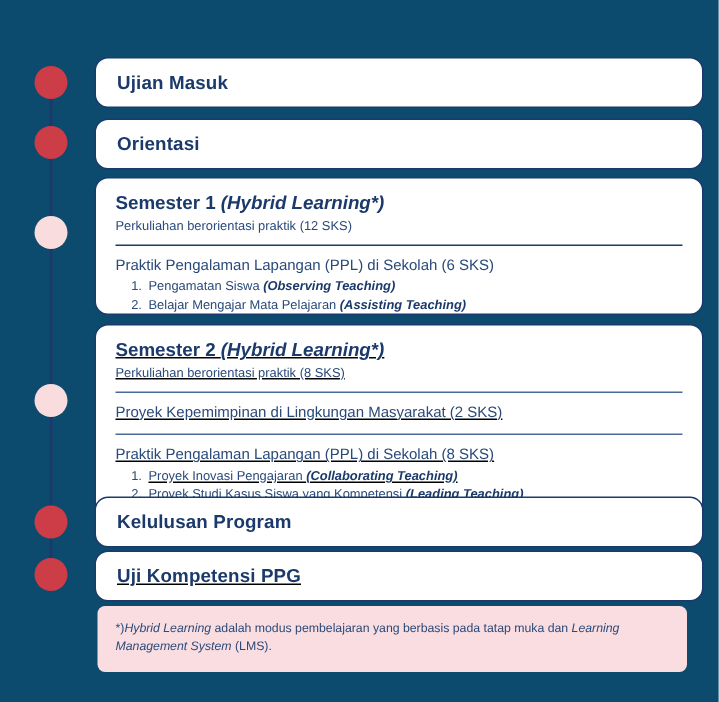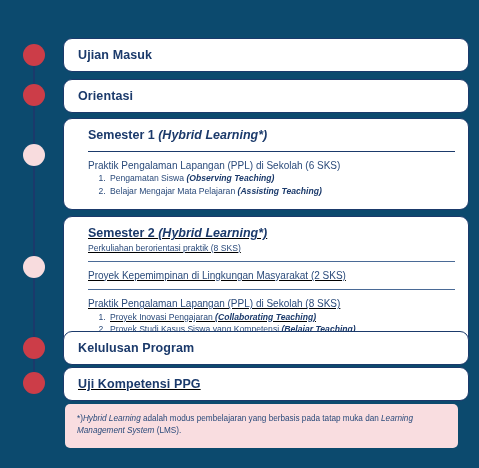--- a/index.html
+++ b/index.html
@@ -65,21 +65,21 @@
   }
   .card-title-simple {
     font-size: 12.5px;
     font-weight: bold;
     color: #1B3A6B;
     letter-spacing: 0.1px;
   }
 
   
   .sem-card {
-    padding: 9px 13px 10px 24px;
+    padding: 9px 13px 10px 13px;
   }
   .sem-head {
     font-size: 12.5px;
     color: #1B3A6B;
     font-weight: bold;
     line-height: 1.25;
     margin: 0 0 1px 0;
     white-space: nowrap;
   }
   .sem-head .hl {
@@ -164,20 +164,21 @@
     <div class="card card-simple" style="top:38px; height:34px;">
       <span class="card-title-simple">Ujian Masuk</span>
     </div>
 
     <div class="card card-simple" style="top:79px; height:34px;align-items:center;">
       <span class="card-title-simple">Orientasi</span>
     </div>
 
     <div class="card sem-card" style="top:118px; height:92px;">
       <div class="sem-head"><span>Semester 1 </span><span class="hl">(Hybrid Learning*)</span></div>
+      <p class="sem-sub">Perkuliahan berorientasi praktik (12 SKS)</p>
 
       <div class="divider"></div>
 
       <p class="blk-title">Praktik Pengalaman Lapangan (PPL) di Sekolah (6 SKS)</p>
       <ol class="sublist">
         <li><span>Pengamatan Siswa </span><span class="em">(Observing Teaching)</span></li>
         <li><span>Belajar Mengajar Mata Pelajaran </span><span class="em">(Assisting Teaching)</span></li>
       </ol>
     </div>
 
@@ -187,21 +188,21 @@
 
       <div class="divider soft"></div>
 
       <p class="blk-title">Proyek Kepemimpinan di Lingkungan Masyarakat (2 SKS)</p>
 
       <div class="divider soft"></div>
 
       <p class="blk-title">Praktik Pengalaman Lapangan (PPL) di Sekolah (8 SKS)</p>
       <ol class="sublist">
         <li><span>Proyek Inovasi Pengajaran </span><span class="em">(Collaborating Teaching)</span></li>
-        <li><span>Proyek Studi Kasus Siswa yang Kompetensi </span><span class="em">(Belajar Teaching)</span></li>
+        <li><span>Proyek Studi Kasus Siswa yang Kompetensi </span><span class="em">(Leading Teaching)</span></li>
       </ol>
     </div>
 
     <div class="card card-simple" style="top:331px; height:34px;">
       <span class="card-title-simple">Kelulusan Program</span>
     </div>
 
     <div class="card card-simple" style="top:367px; height:34px;text-decoration:underline;">
       <span class="card-title-simple">Uji Kompetensi PPG</span>
     </div>

